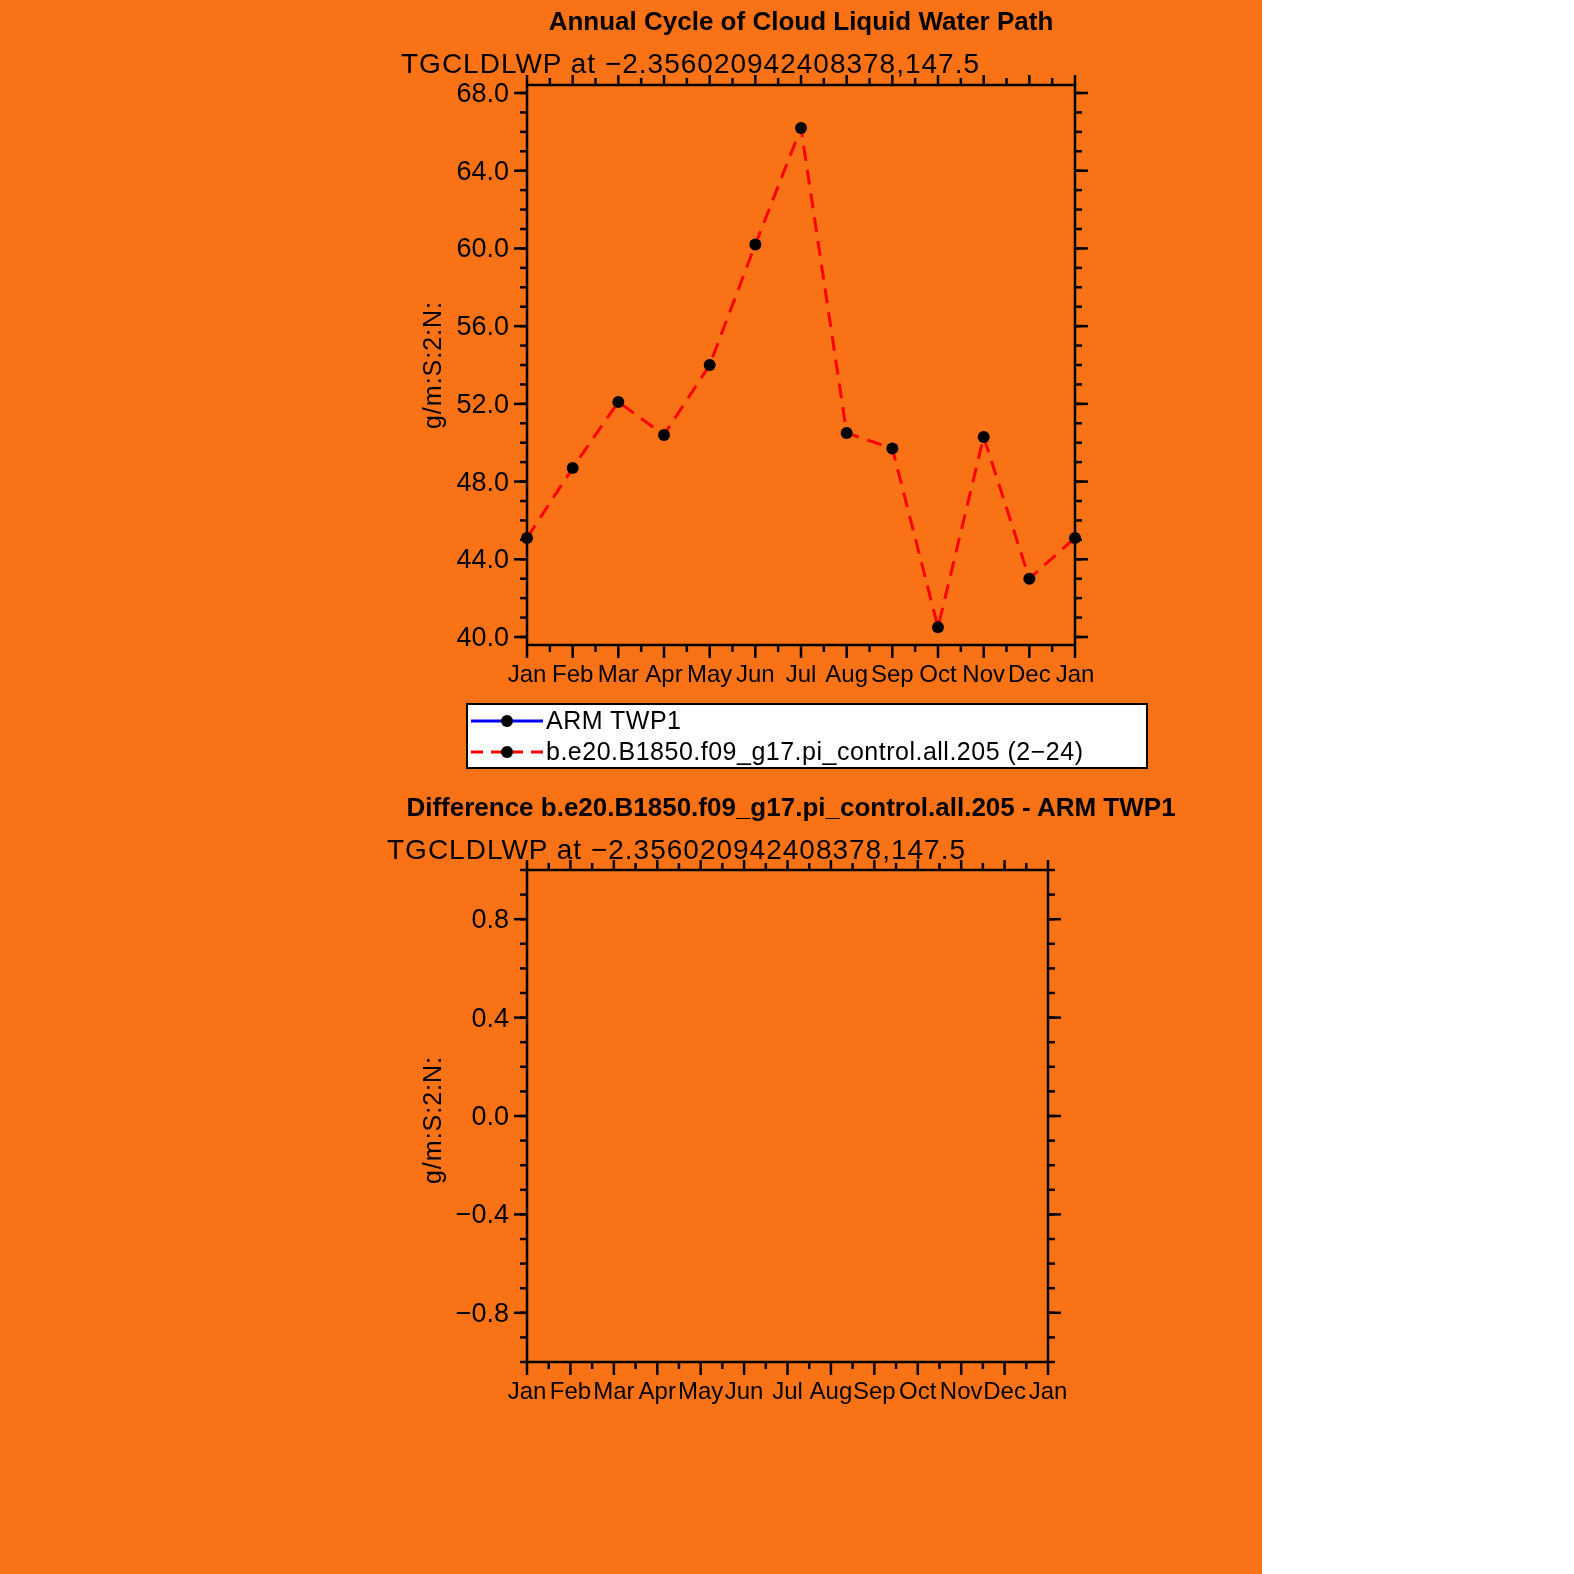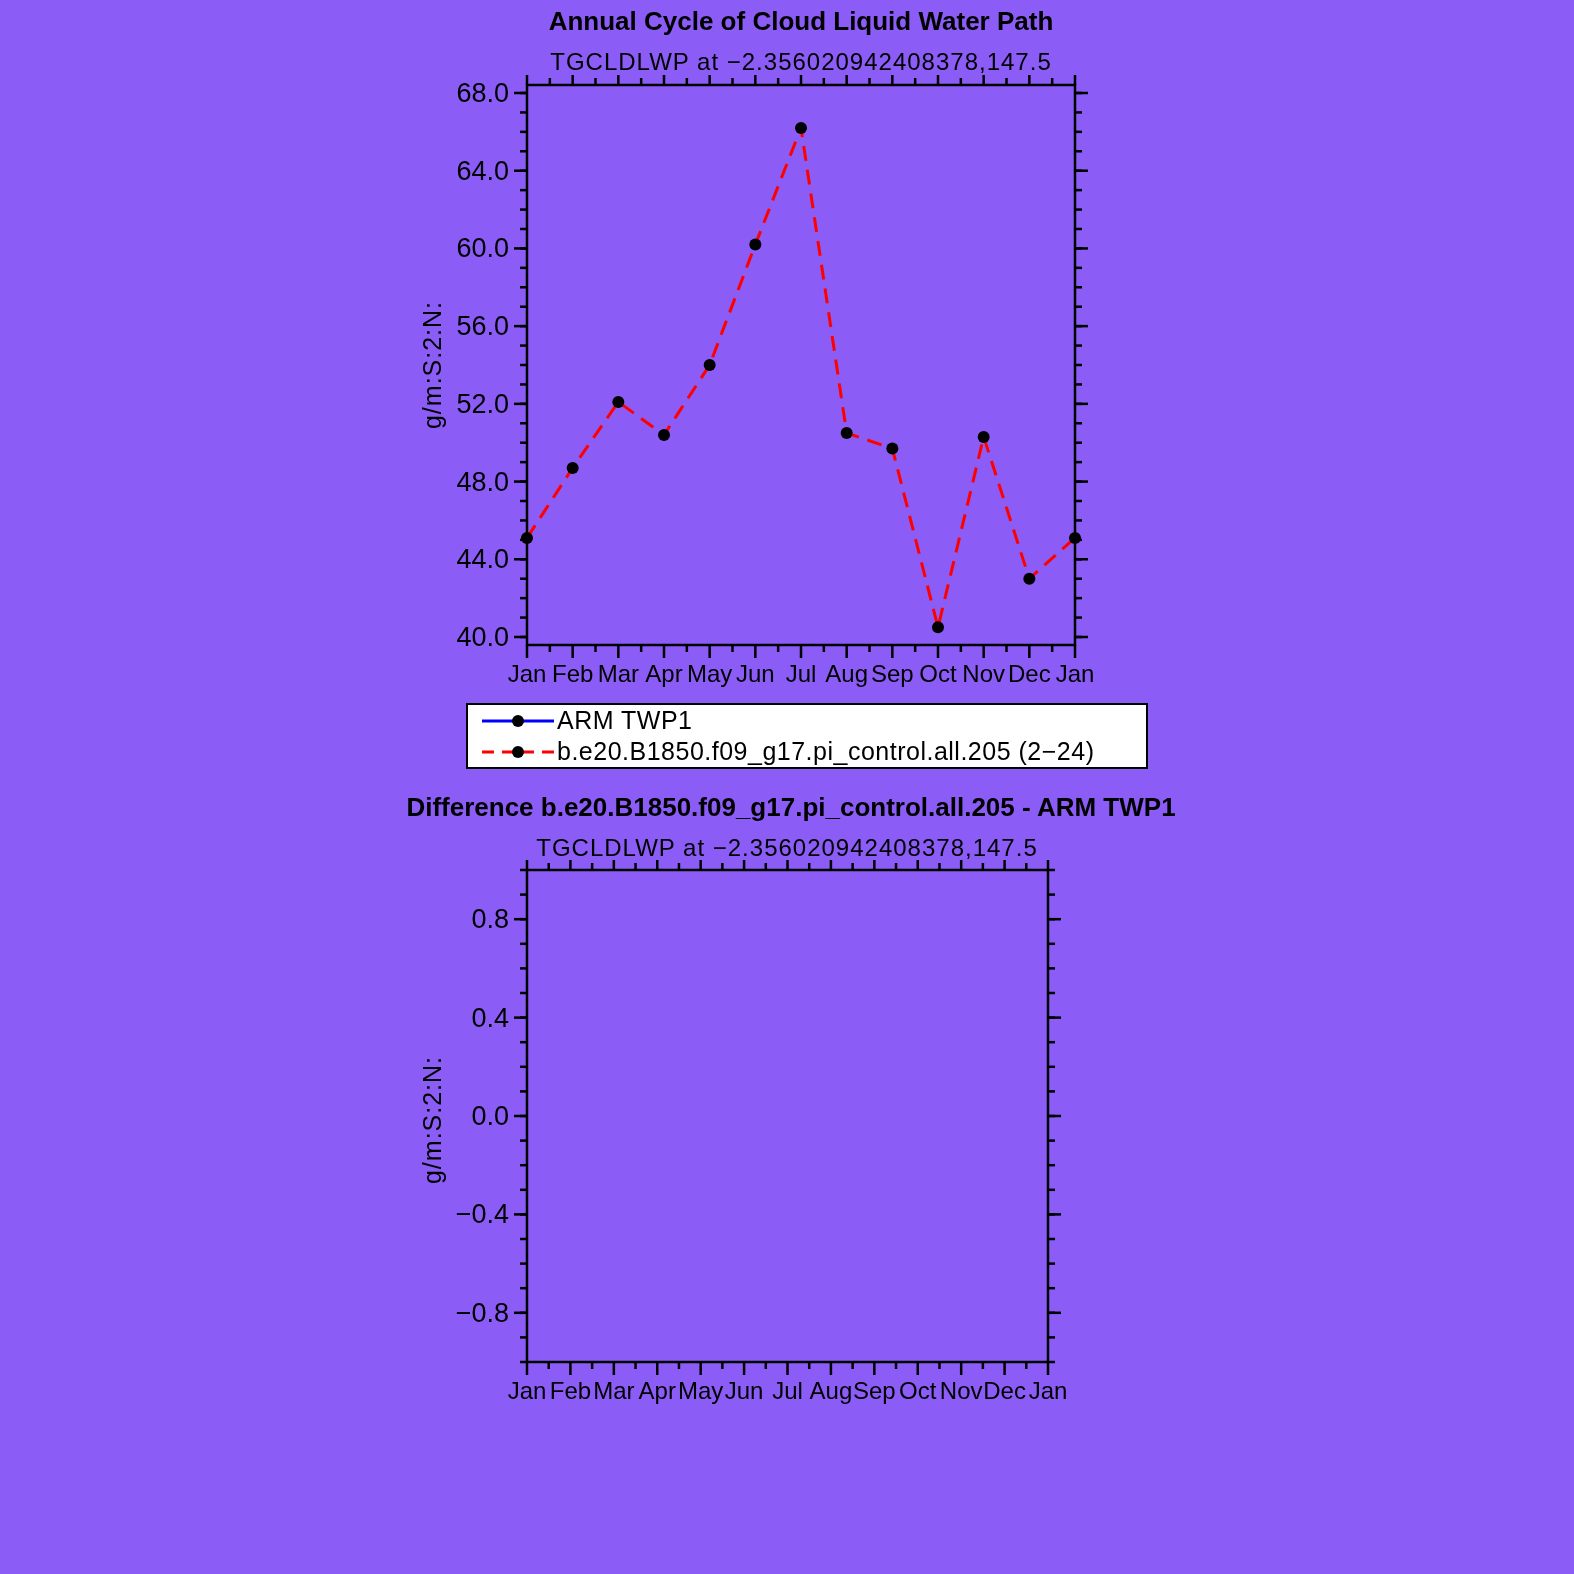--- a/index.html
+++ b/index.html
@@ -1,23 +1,23 @@
 <!DOCTYPE html>
 <html><head>
 <meta charset="utf-8">
 <style>
   html,body{margin:0;padding:0;background:#ffffff;}
   body{font-family:"Liberation Sans",sans-serif;color:#000;}
-  .page{position:relative;width:1574px;height:1574px;background:#8b5cf6;overflow:hidden;}
+  .page{position:relative;width:1262px;height:1574px;background:#f97316;overflow:hidden;}
   .chart-title{position:absolute;font-weight:bold;font-size:26px;text-align:center;white-space:nowrap;}
-  .chart-subtitle{position:absolute;font-size:24px;text-align:center;white-space:nowrap;letter-spacing:1px;}
+  .chart-subtitle{position:absolute;font-size:28px;text-align:left;white-space:nowrap;letter-spacing:1px;}
   .ylabel{position:absolute;font-size:25px;white-space:nowrap;letter-spacing:1px;}
   svg text{font-family:"Liberation Sans",sans-serif;}
   .legend{position:absolute;left:466px;top:703px;width:682px;height:66px;border:2px solid #000;
-          display:flex;flex-direction:column;justify-content:center;padding-left:13px;
+          display:flex;flex-direction:column;justify-content:center;padding-left:2px;
           box-sizing:border-box;background:#fff;}
   .legend-row{display:flex;align-items:center;height:32px;}
   .legend-label{font-size:25px;letter-spacing:0.5px;margin-left:2px;white-space:nowrap;}
 </style>
 </head>
 <body>
 
 <div class="page">
 
   <div class="chart-title" style="left:401px;top:6px;width:800px;">Annual Cycle of Cloud Liquid Water Path</div>

